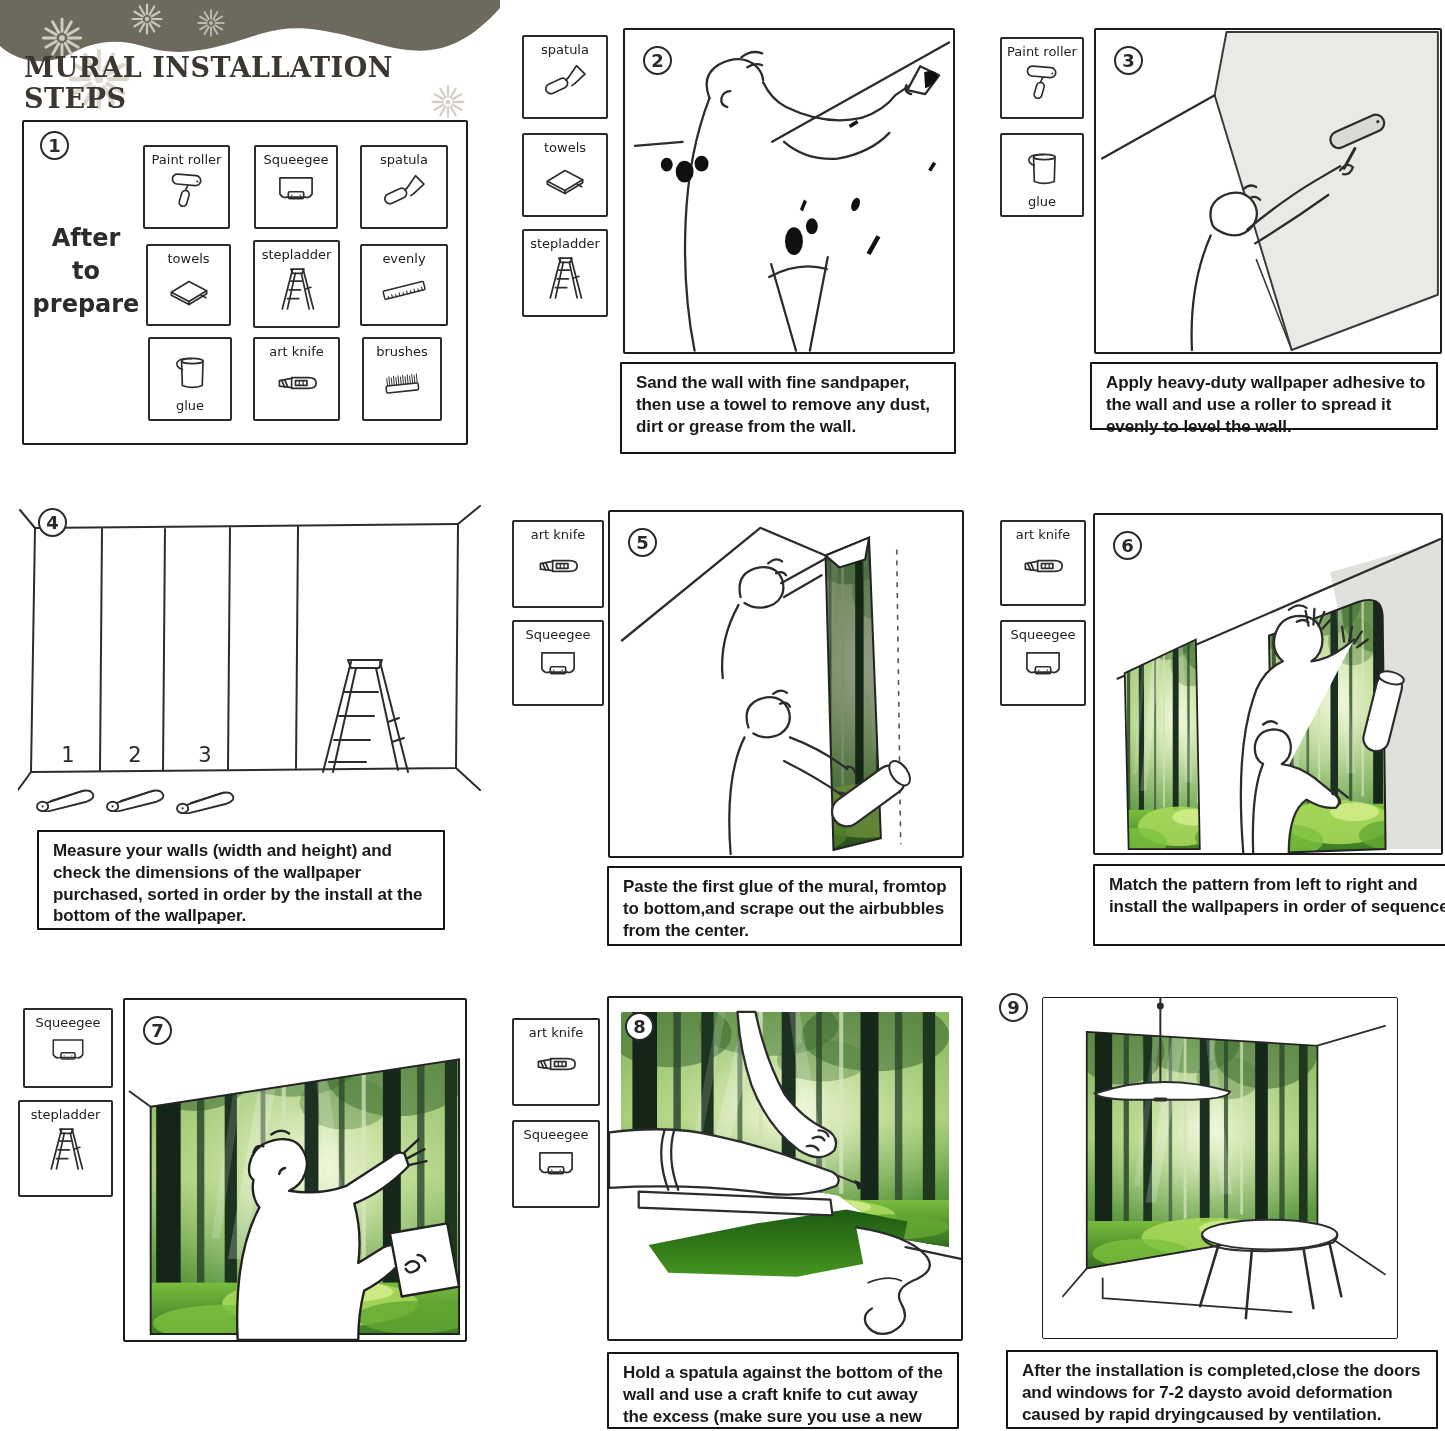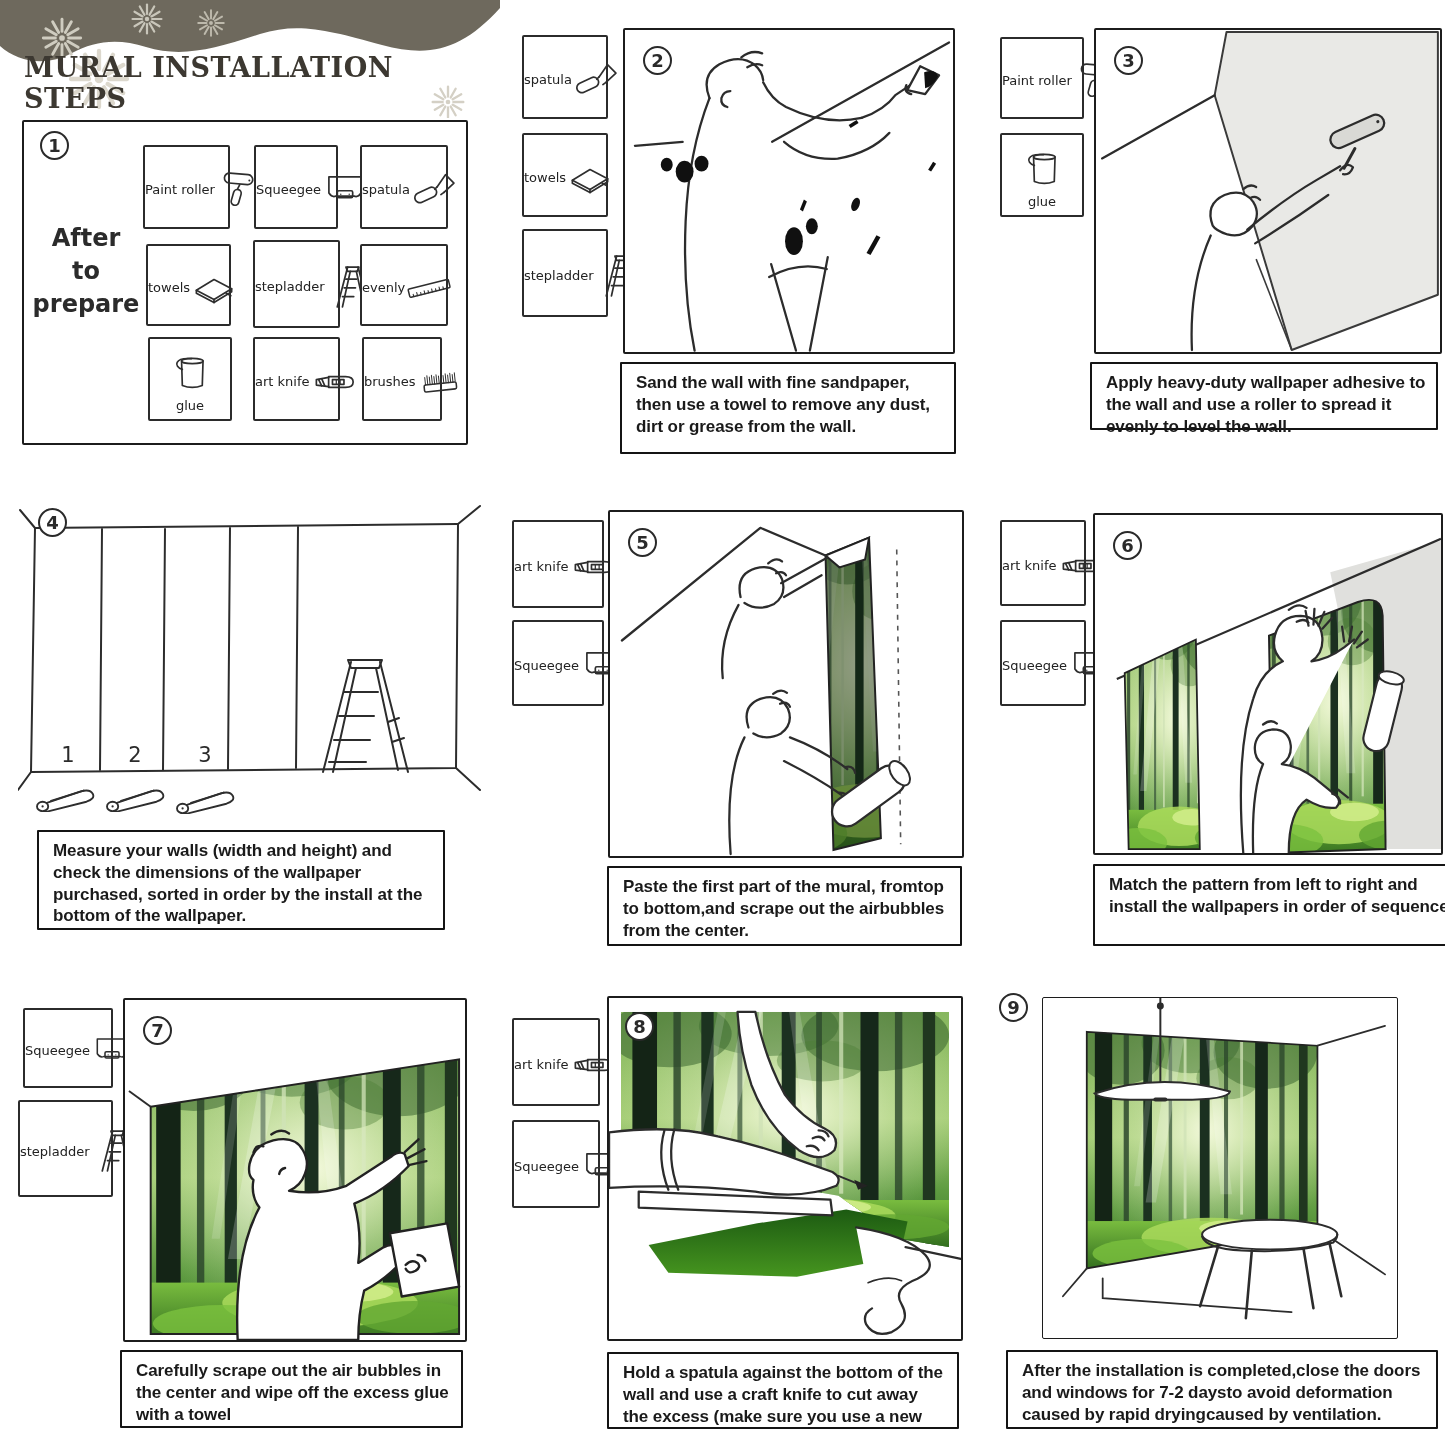--- a/index.html
+++ b/index.html
@@ -6,21 +6,21 @@
   html,body{background:#fff}
   body{font-family:"Liberation Sans",sans-serif}
   #page{position:relative;width:1445px;height:1431px;background:#fff;overflow:hidden}
   .abs{position:absolute}
   .panel{position:absolute;border:2.5px solid #1c1c1c;background:#fff;border-radius:2px}
   .panel-thin{border-width:1.7px}
   .caption{position:absolute;border:2.5px solid #141414;background:#fff;padding:8px 10px 6px 14px;
            font-size:17px;font-weight:bold;color:#1a1a1a;line-height:1.28;letter-spacing:-.1px;
            font-family:"Liberation Sans",sans-serif;border-radius:1px}
   .tool-card{position:absolute;border:2px solid #2b2b2b;background:#fff;border-radius:2px;
-             display:flex;flex-direction:row;align-items:center;padding-top:5px;gap:1px}
+             display:flex;flex-direction:column;align-items:center;padding-top:5px;gap:1px}
   .tool-card.label-bottom{flex-direction:column-reverse;padding-top:2px;padding-bottom:6px}
   .tool-label{font-family:"DejaVu Sans",sans-serif;font-size:13px;color:#222;white-space:nowrap}
   .tool-icon{width:46px;height:46px;flex:0 0 auto}
   .tool-icon.tall{width:52px;height:52px}
   .stepnum{position:absolute;width:29px;height:29px;border:2.4px solid #2a2a2a;border-radius:50%;
            display:flex;align-items:center;justify-content:center;font-size:18px;font-weight:bold;
            color:#2a2a2a;background:#fff;font-family:"DejaVu Sans",sans-serif;z-index:6}
   .illus{position:absolute;left:0;top:0;width:100%;height:100%}
   #page-title{position:absolute;left:24px;top:52px;width:448px;text-align:left;
         font-family:"DejaVu Serif",serif;font-weight:bold;font-size:27px;letter-spacing:.5px;color:#3c3831;z-index:3}
@@ -409,21 +409,21 @@
         <path d="M176 252 Q208 268 234 286"></path>
         <path d="M238 258 q8 -2 10 6 M232 284 q8 0 10 6"></path>
       </g>
       <g transform="rotate(-36 262 288)">
         <rect x="220" y="272" width="84" height="30" rx="15" fill="#fff" stroke="#2c2c2c" stroke-width="2.3"></rect>
         <ellipse cx="301" cy="287" rx="8" ry="14" fill="#fff" stroke="#2c2c2c" stroke-width="2"></ellipse>
       </g>
     </svg>
   </div>
   <div class="stepnum" style="left:628px;top:528px">5</div>
-  <div class="caption" style="left:607px;top:866px;width:355px;height:80px">Paste the first part of the mural, fromtop to bottom,and scrape out the airbubbles from the center.</div>
+  <div class="caption" style="left:607px;top:866px;width:355px;height:80px">Paste the first glue of the mural, fromtop to bottom,and scrape out the airbubbles from the center.</div>
 
   <div class="tool-card" style="left:1000px;top:520px;width:86px;height:86px">
     <div class="tool-label">art knife</div>
     <svg class="tool-icon">
         <use href="#ic-art-knife"></use>
       </svg>
   </div>
   <div class="tool-card" style="left:1000px;top:620px;width:86px;height:86px">
     <div class="tool-label">Squeegee</div>
     <svg class="tool-icon">
@@ -496,21 +496,20 @@
         <path d="M114 344 Q110 258 136 210 Q127 198 130 182 Q124 178 126 166 Q130 147 150 142 Q172 137 180 152 Q187 164 182 176 Q178 188 166 193 Q196 198 224 188 L270 158 Q278 152 283 156 L287 168 Q262 194 232 206 Q240 236 236 266 L262 250 Q270 246 275 250 L281 264 Q262 284 242 294 Q236 318 236 344 Z" fill="#fff"></path>
         <path d="M148 136 q10 -7 18 -1 M140 148 q-8 -2 -10 6" fill="none"></path>
         <path d="M162 170 q-5 1 -6 6" fill="none"></path>
         <polygon points="268,236 326,226 338,290 280,300" fill="#fff"></polygon>
         <path d="M284 268 q6 -6 12 -2 q4 4 -2 8 q-7 4 -10 -2 M296 258 q6 0 8 6" fill="none"></path>
         <path d="M283 154 l14 -13 M286 160 l17 -9 M287 167 l18 -4" fill="none"></path>
       </g>
     </svg>
   </div>
   <div class="stepnum" style="left:143px;top:1016px">7</div>
-  <div class="caption" style="left:120px;top:1350px;width:343px;height:78px">Carefully scrape out the air bubbles in the center and wipe off the excess glue with a towel</div>
 
   <div class="tool-card" style="left:512px;top:1018px;width:88px;height:88px">
     <div class="tool-label">art knife</div>
     <svg class="tool-icon">
         <use href="#ic-art-knife"></use>
       </svg>
   </div>
   <div class="tool-card" style="left:512px;top:1120px;width:88px;height:88px">
     <div class="tool-label">Squeegee</div>
     <svg class="tool-icon">

